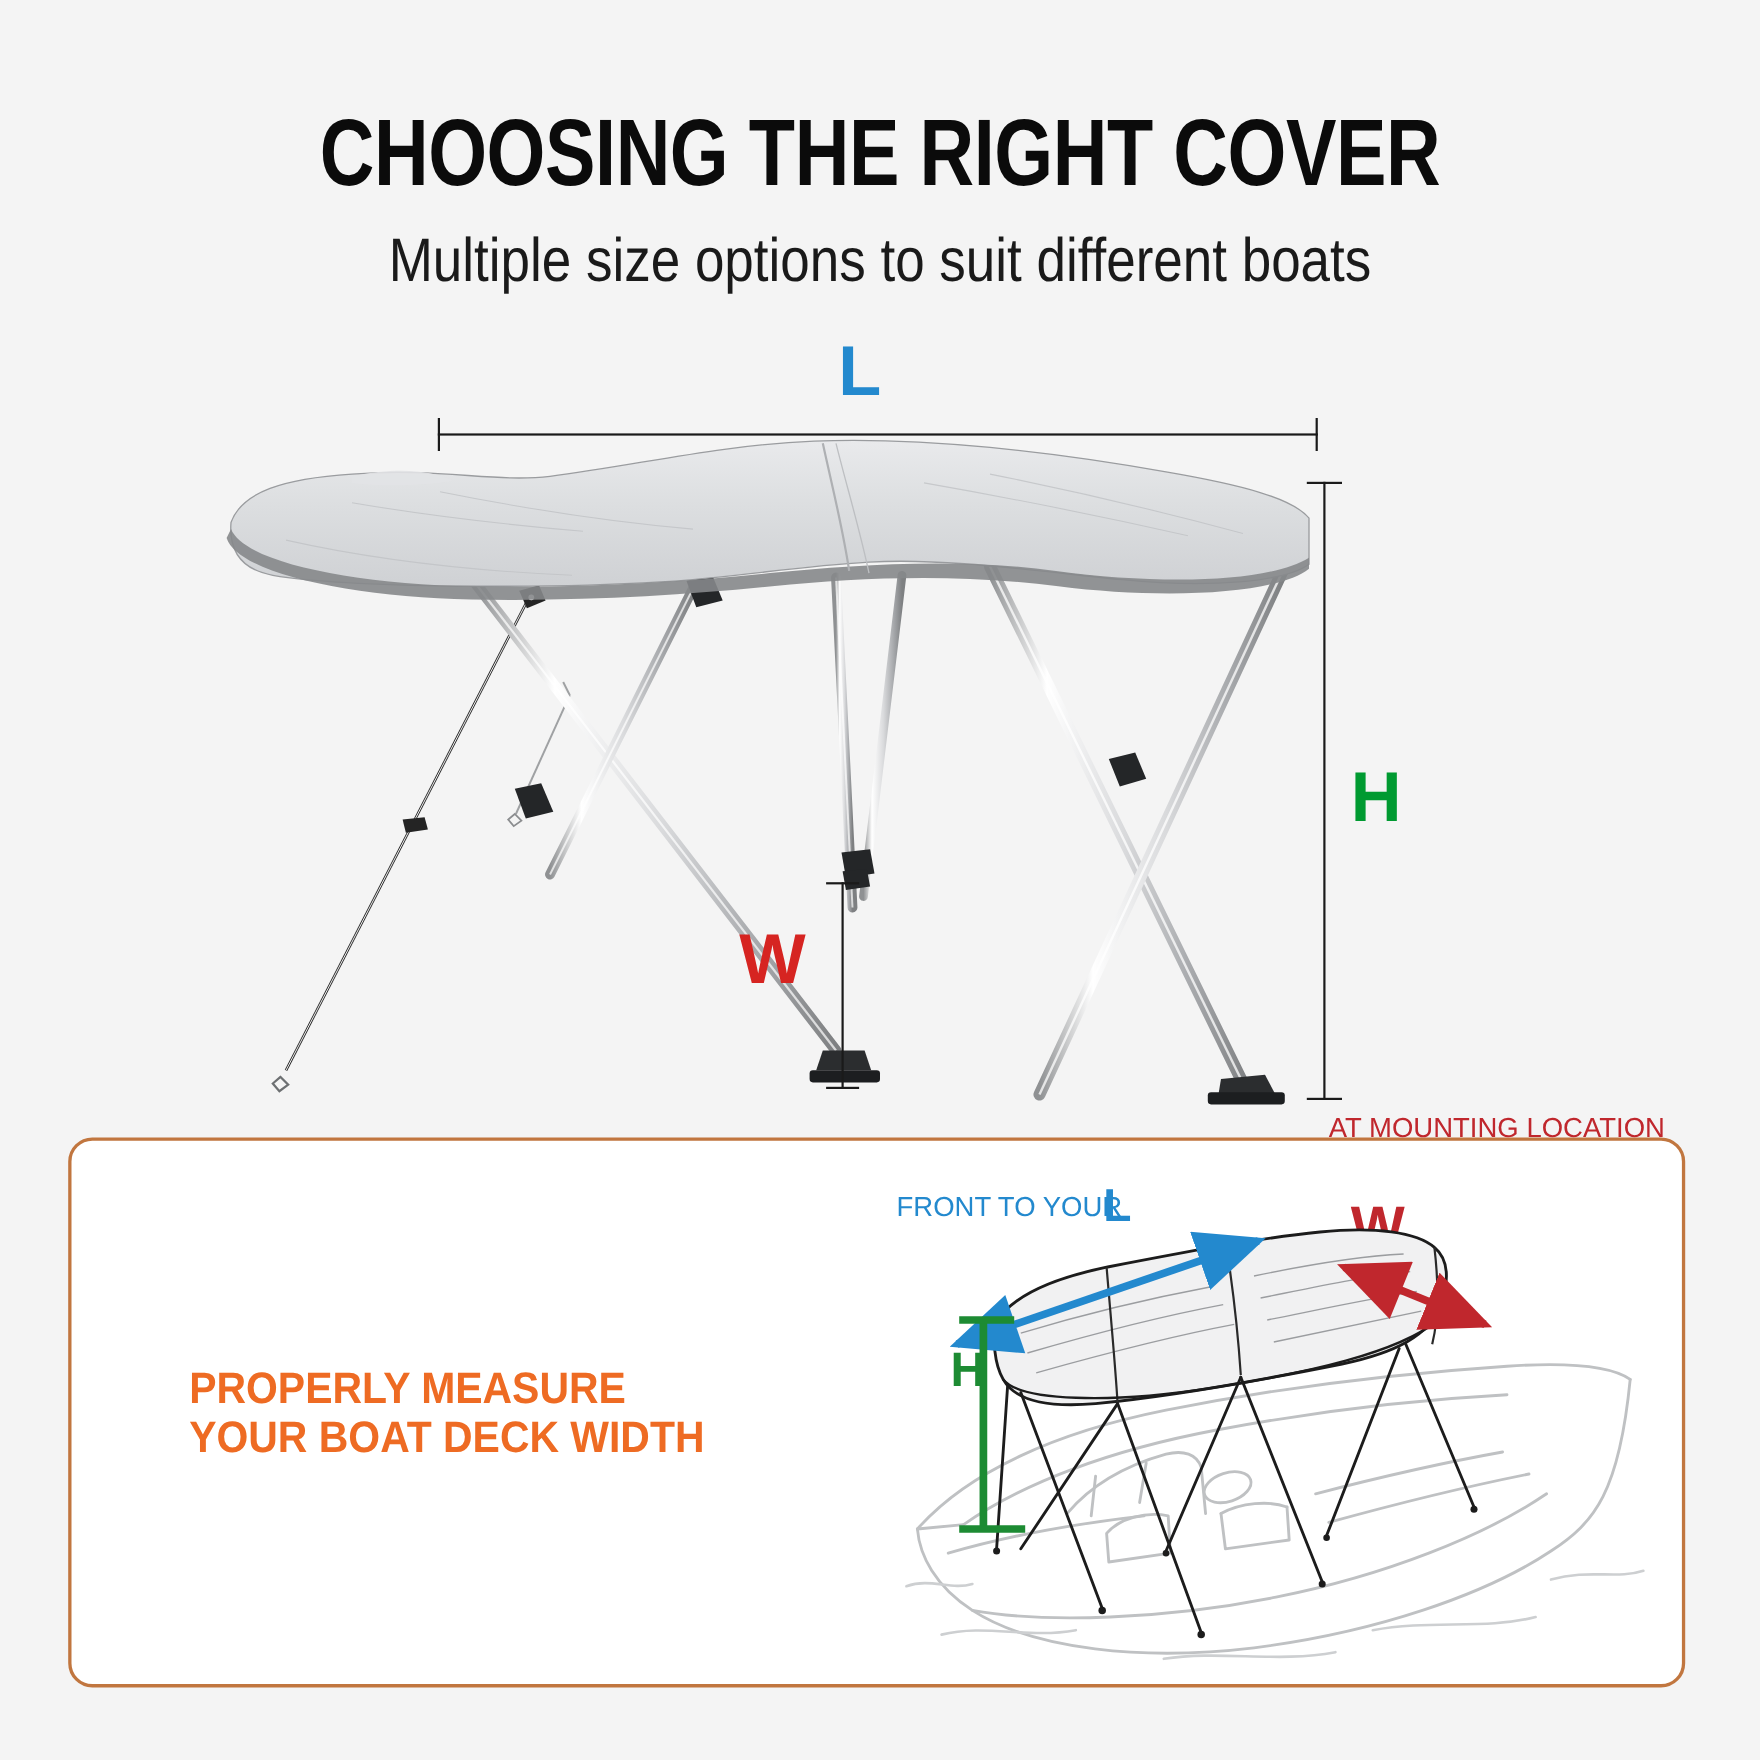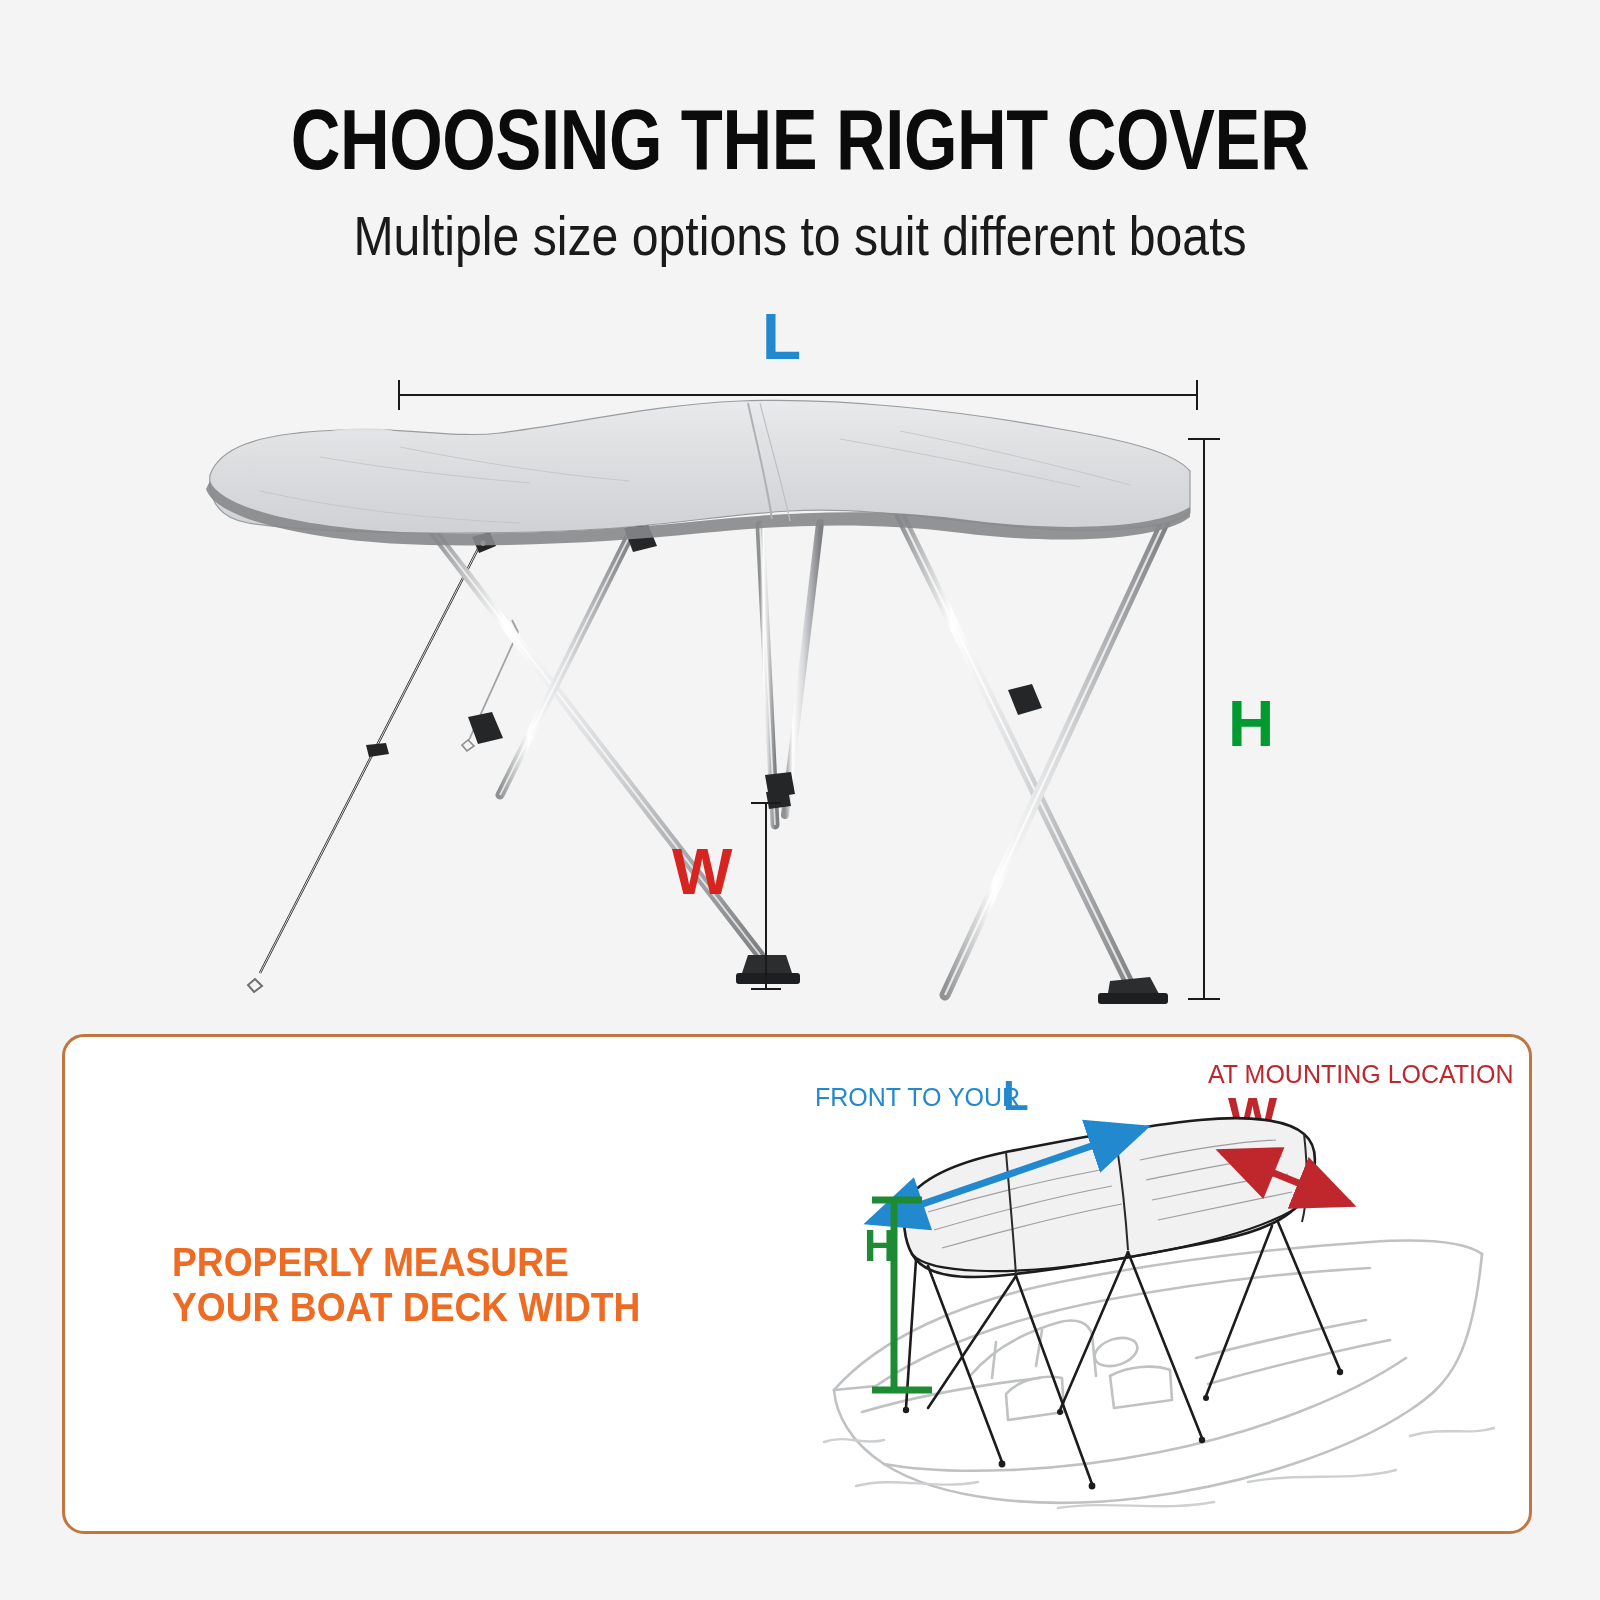--- a/index.html
+++ b/index.html
@@ -119,21 +119,21 @@
     font-family: "Liberation Sans", sans-serif;
     font-weight: normal;
     line-height: 1.18;
     white-space: nowrap;
   }
   #label-front-to-back {
     left: 815px; top: 1083px;
     font-size: 25px; color: #2389ce;
   }
   #label-at-mounting {
-    left: 1208px; top: 1060px;
+    left: 1208px; top: 1012px;
     font-size: 25px; color: #c0272d;
   }
   #label-from-mounting {
     left: 538px; top: 1218px;
     font-size: 25px; color: #1d8b33;
     text-align: right;
     white-space: pre-line;
   }
 
   #panel-L-letter { left: 1003px; top: 1075px; font-size: 42px; color: #2389ce; }

